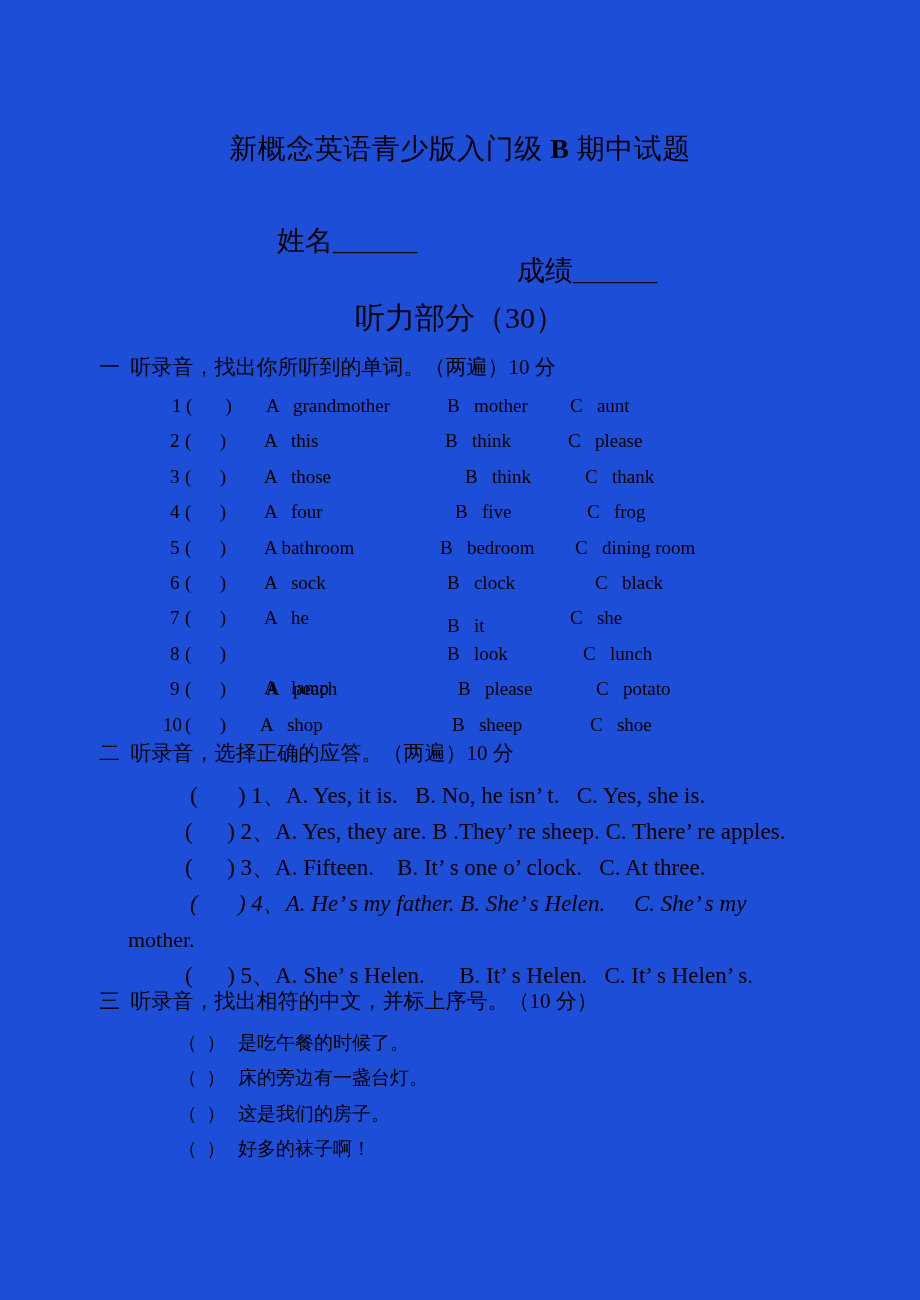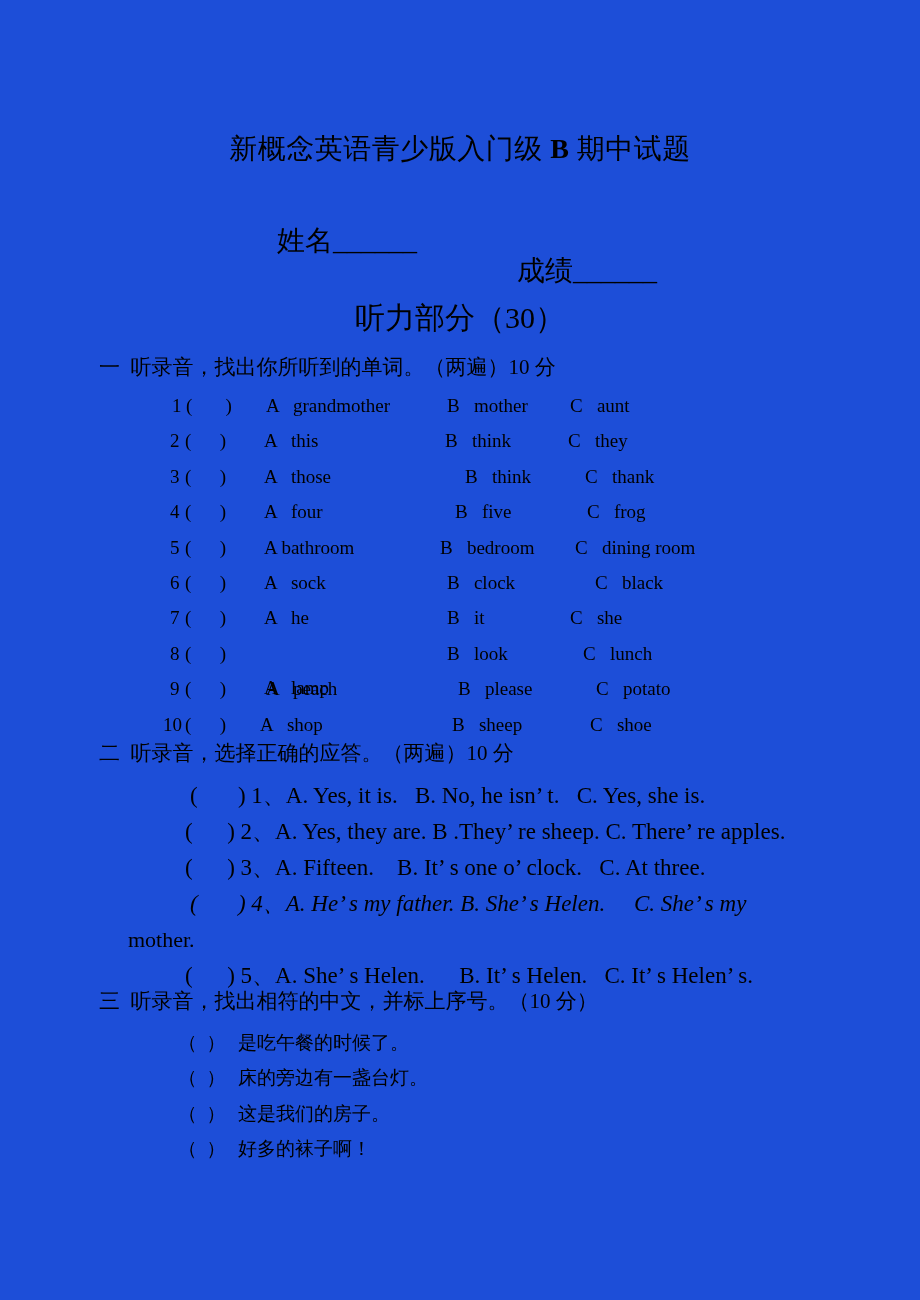--- a/index.html
+++ b/index.html
@@ -131,26 +131,26 @@
     <span class="field-name">姓名______</span>
     <span class="field-score">成绩______</span>
   </div>
 
   <div class="part-heading">听力部分（30）</div>
 
   <div class="sec-heading" id="sec1-heading">一  听录音，找出你所听到的单词。（两遍）10 分</div>
 
   <div id="section-one-rows">
       <div class="mc-row" style="top: 393px; left: 0px; width: 920px;"><span class="num" style="left: 172px;">1</span><span class="paren" style="left: 186px;">(       )</span><span class="opt-a" style="left: 266px;">A   grandmother</span><span class="opt-b" style="left: 447px;">B   mother</span><span class="opt-c" style="left: 570px;">C   aunt</span></div>
-      <div class="mc-row" style="top: 428.4px; left: 0px; width: 920px;"><span class="num" style="left: 170px;">2</span><span class="paren" style="left: 185px;">(      )</span><span class="opt-a" style="left: 264px;">A   this</span><span class="opt-b" style="left: 445px;">B   think</span><span class="opt-c" style="left: 568px;">C   they</span></div>
+      <div class="mc-row" style="top: 428.4px; left: 0px; width: 920px;"><span class="num" style="left: 170px;">2</span><span class="paren" style="left: 185px;">(      )</span><span class="opt-a" style="left: 264px;">A   this</span><span class="opt-b" style="left: 445px;">B   think</span><span class="opt-c" style="left: 568px;">C   please</span></div>
       <div class="mc-row" style="top: 463.8px; left: 0px; width: 920px;"><span class="num" style="left: 170px;">3</span><span class="paren" style="left: 185px;">(      )</span><span class="opt-a" style="left: 264px;">A   those</span><span class="opt-b" style="left: 465px;">B   think</span><span class="opt-c" style="left: 585px;">C   thank</span></div>
       <div class="mc-row" style="top: 499.2px; left: 0px; width: 920px;"><span class="num" style="left: 170px;">4</span><span class="paren" style="left: 185px;">(      )</span><span class="opt-a" style="left: 264px;">A   four</span><span class="opt-b" style="left: 455px;">B   five</span><span class="opt-c" style="left: 587px;">C   frog</span></div>
       <div class="mc-row" style="top: 534.6px; left: 0px; width: 920px;"><span class="num" style="left: 170px;">5</span><span class="paren" style="left: 185px;">(      )</span><span class="opt-a" style="left: 264px;">A bathroom</span><span class="opt-b" style="left: 440px;">B   bedroom</span><span class="opt-c" style="left: 575px;">C   dining room</span></div>
       <div class="mc-row" style="top: 570px; left: 0px; width: 920px;"><span class="num" style="left: 170px;">6</span><span class="paren" style="left: 185px;">(      )</span><span class="opt-a" style="left: 264px;">A   sock</span><span class="opt-b" style="left: 447px;">B   clock</span><span class="opt-c" style="left: 595px;">C   black</span></div>
-      <div class="mc-row" style="top: 605.4px; left: 0px; width: 920px;"><span class="num" style="left: 170px;">7</span><span class="paren" style="left: 185px;">(      )</span><span class="opt-a" style="left: 264px;">A   he</span><span class="opt-b" style="left: 447px;">B   it</span><span class="opt-c" style="left: 570px;">C   she</span></div>
+      <div class="mc-row" style="top: 605.4px; left: 0px; width: 920px;"><span class="num" style="left: 170px;">7</span><span class="paren" style="left: 185px;">(      )</span><span class="opt-a" style="left: 264px;">A   he</span><span class="opt-b" style="left: 447px; margin-top: 8px;">B   it</span><span class="opt-c" style="left: 570px;">C   she</span></div>
       <div class="mc-row" style="top: 640.8px; left: 0px; width: 920px;"><span class="num" style="left: 170px;">8</span><span class="paren" style="left: 185px;">(      )</span><span class="opt-a" style="left: 264px; margin-top: 34px;">A   lamp</span><span class="opt-b" style="left: 447px;">B   look</span><span class="opt-c" style="left: 583px;">C   lunch</span></div>
       <div class="mc-row" style="top: 676.2px; left: 0px; width: 920px;"><span class="num" style="left: 170px;">9</span><span class="paren" style="left: 185px;">(      )</span><span class="opt-a" style="left: 266px;">A   peach</span><span class="opt-b" style="left: 458px;">B   please</span><span class="opt-c" style="left: 596px;">C   potato</span></div>
       <div class="mc-row" style="top: 711.6px; left: 0px; width: 920px;"><span class="num" style="left: 163px;">10</span><span class="paren" style="left: 185px;">(      )</span><span class="opt-a" style="left: 260px;">A   shop</span><span class="opt-b" style="left: 452px;">B   sheep</span><span class="opt-c" style="left: 590px;">C   shoe</span></div>
     </div>
 
   <div class="sec-heading" id="sec2-heading">二  听录音，选择正确的应答。（两遍）10 分</div>
 
   <div id="section-two-rows">
       <div class="resp-row" style="top: 783px; left: 190px;">(       ) 1、A. Yes, it is.   B. No, he isn’ t.   C. Yes, she is.</div>
       <div class="resp-row" style="top: 819px; left: 185px;">(      ) 2、A. Yes, they are. B .They’ re sheep. C. There’ re apples.</div>

